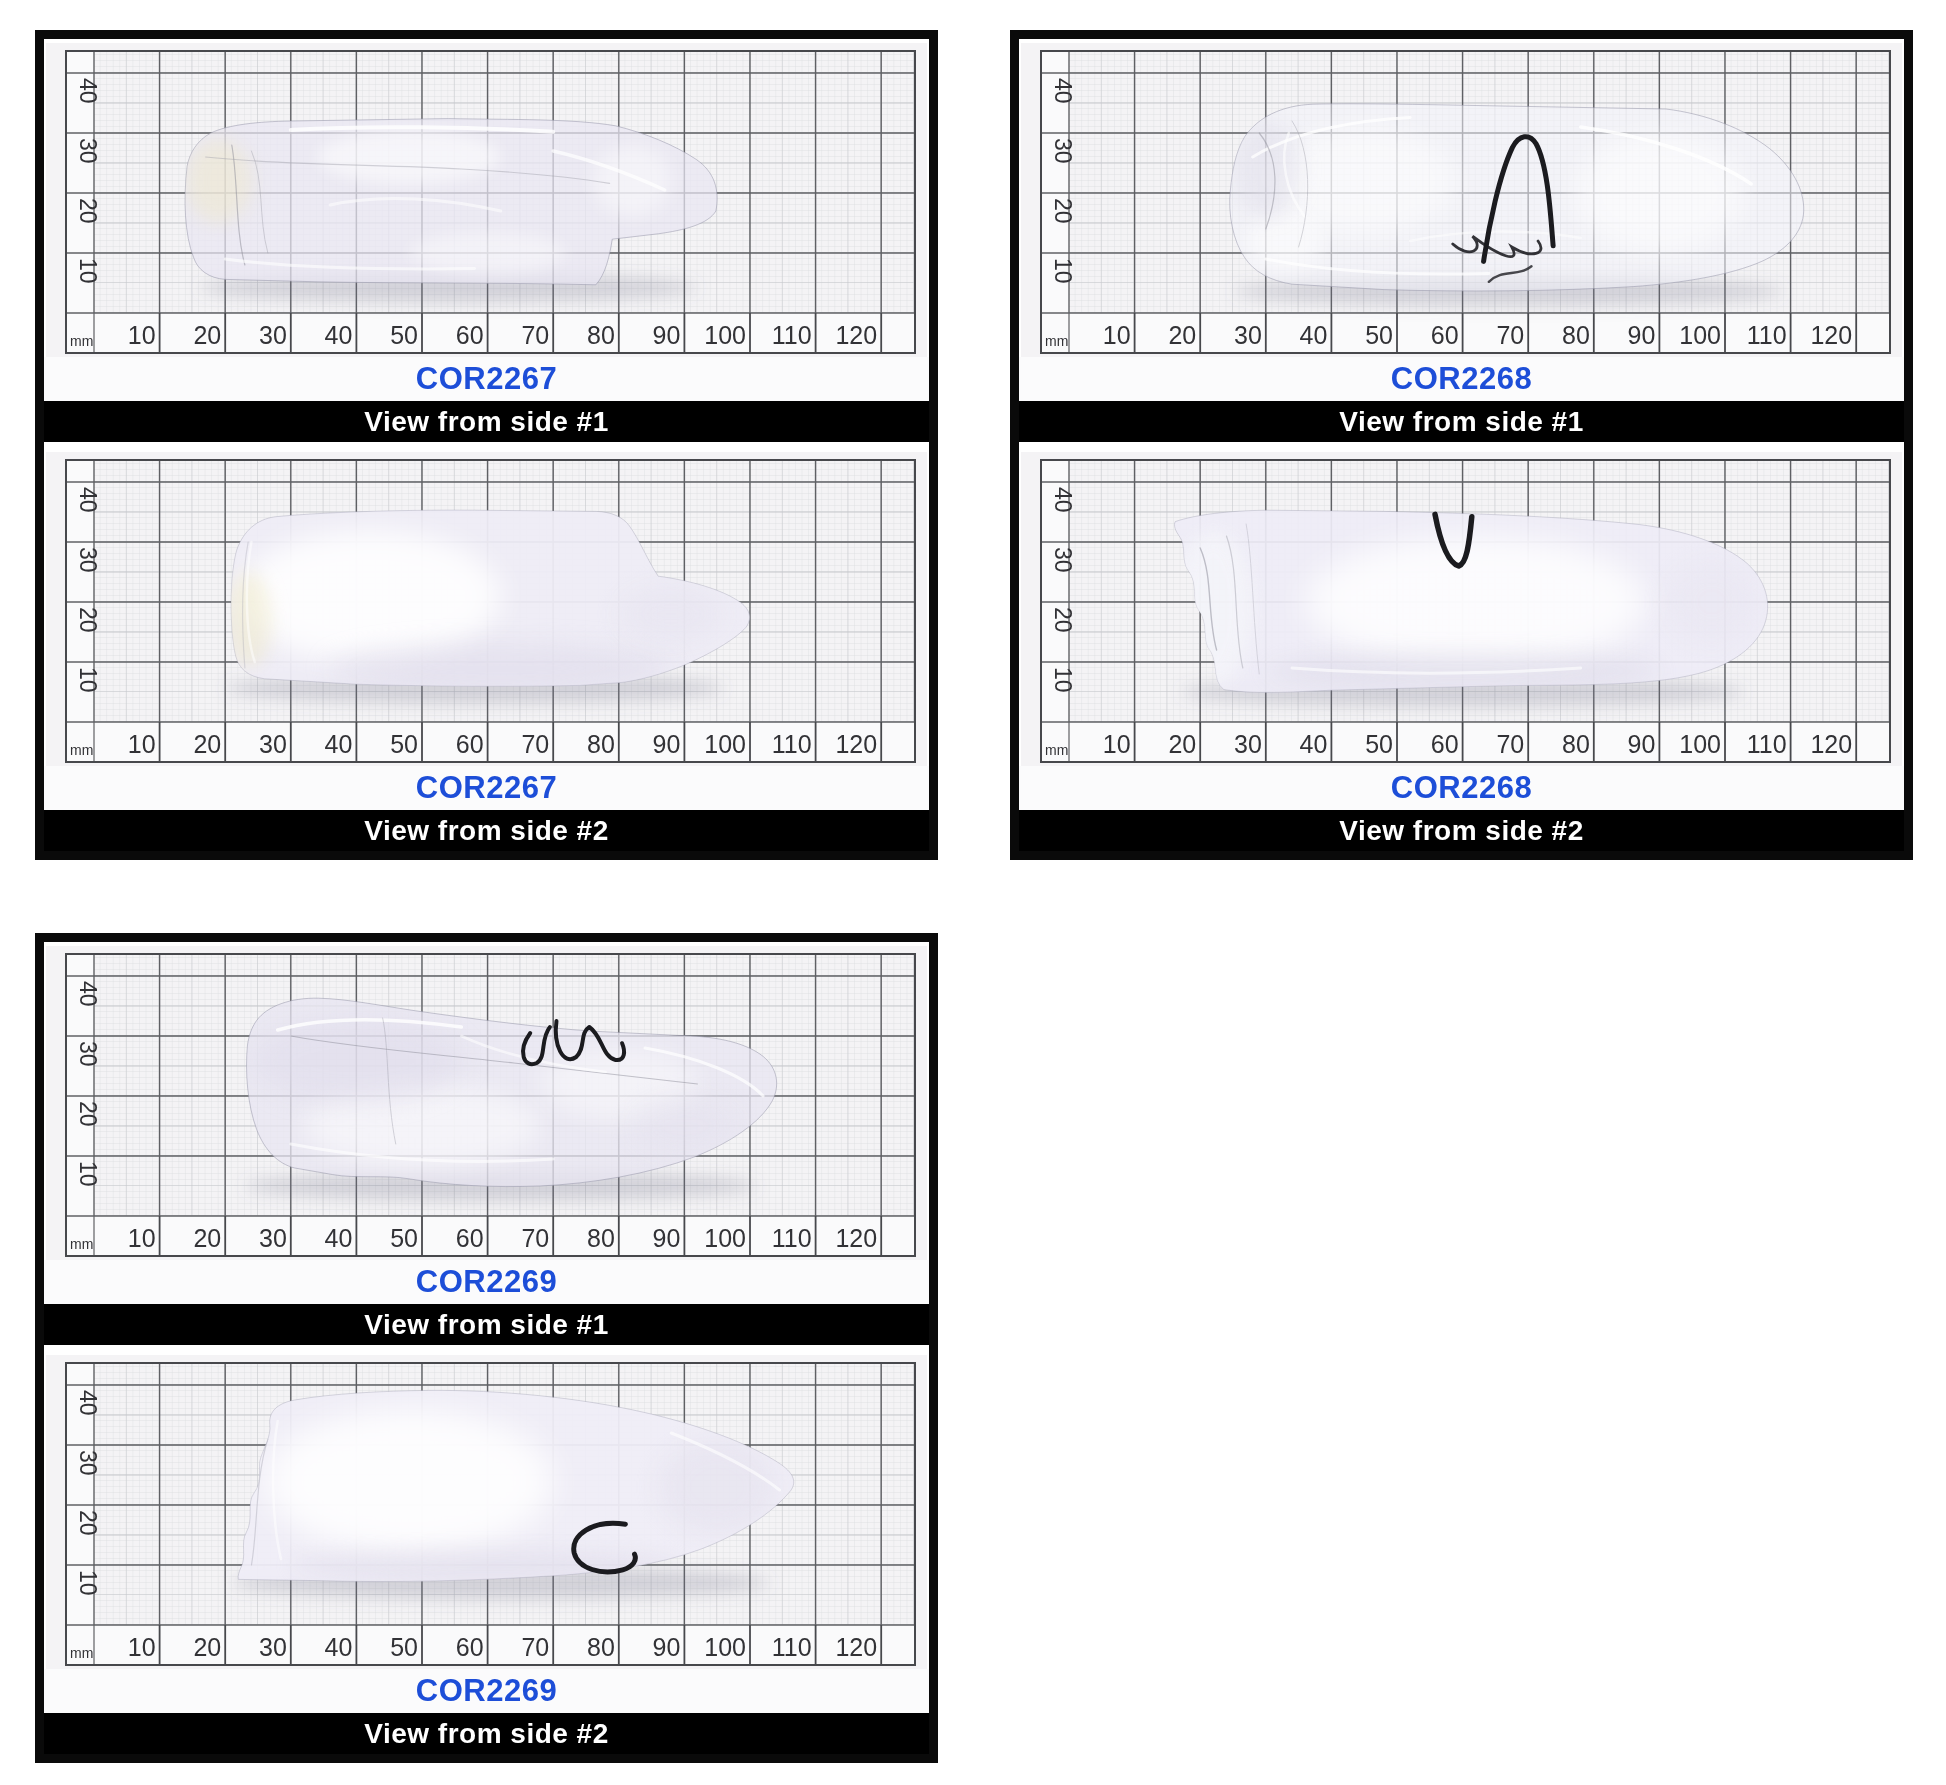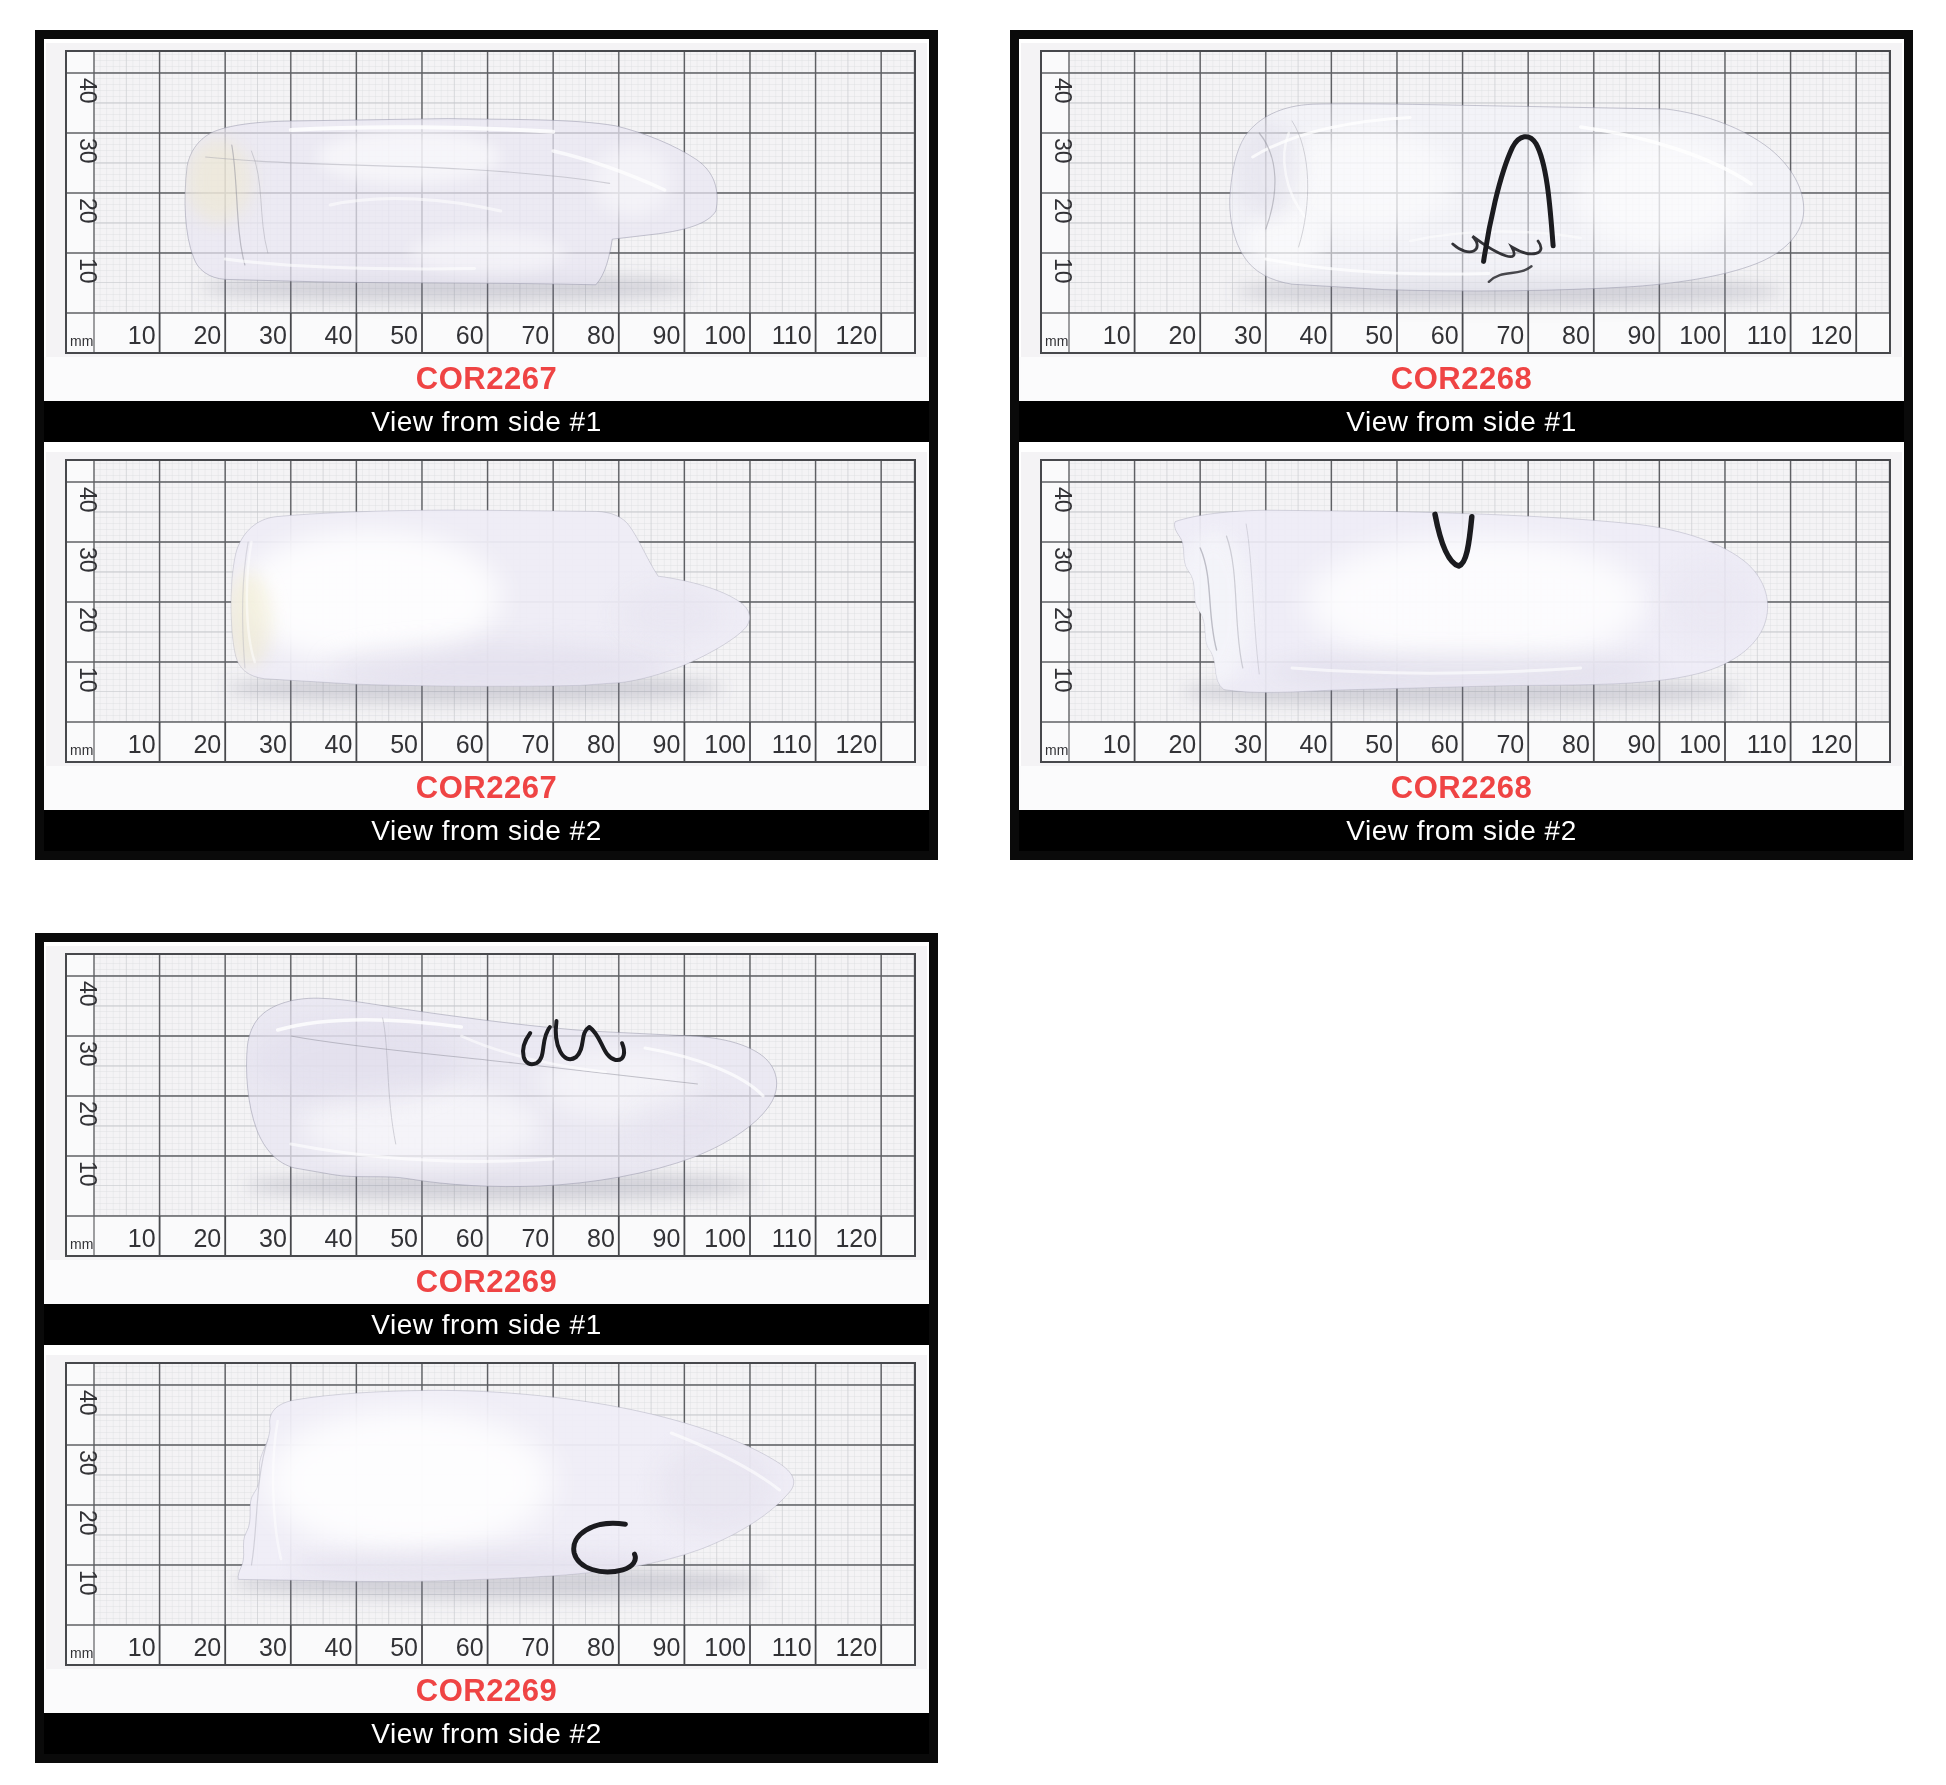--- a/index.html
+++ b/index.html
@@ -1,22 +1,22 @@
 <!DOCTYPE html>
 <html><head>
 <meta charset="utf-8">
 <title></title>
 <style>
   html,body{margin:0;padding:0;background:#ffffff;}
   body{width:1946px;height:1785px;position:relative;font-family:"Liberation Sans",sans-serif;overflow:hidden;}
   .specimen-box{position:absolute;width:903px;border:9px solid #0a0a0a;background:#ffffff;box-sizing:border-box;}
   .view-block{display:block;}
   .photo{display:block;margin:4px auto 0;width:881px;height:314px;background:#f4f3f5;}
-  .specimen-label{height:44px;line-height:44px;text-align:center;font-weight:bold;font-size:31px;color:#ef4444;background:#fbfbfc;letter-spacing:0.5px;}
-  .caption-bar{height:41px;line-height:41px;text-align:center;font-weight:normal;font-size:28px;color:#ffffff;background:#000000;letter-spacing:0.5px;}
+  .specimen-label{height:44px;line-height:44px;text-align:center;font-weight:bold;font-size:31px;color:#1d4ed8;background:#fbfbfc;letter-spacing:0.5px;}
+  .caption-bar{height:41px;line-height:41px;text-align:center;font-weight:bold;font-size:28px;color:#ffffff;background:#000000;letter-spacing:0.5px;}
   .view-gap{height:6px;background:#ffffff;}
 </style>
 </head>
 <body>
 
 <div class="specimen-box" style="left:35px;top:30px;">
   <div class="view-block">
     <svg class="photo" width="881" height="314" viewBox="0 0 881 314">
         <defs>
           <pattern id="fu00" x="48" y="270" width="6.56" height="6" patternUnits="userSpaceOnUse">

